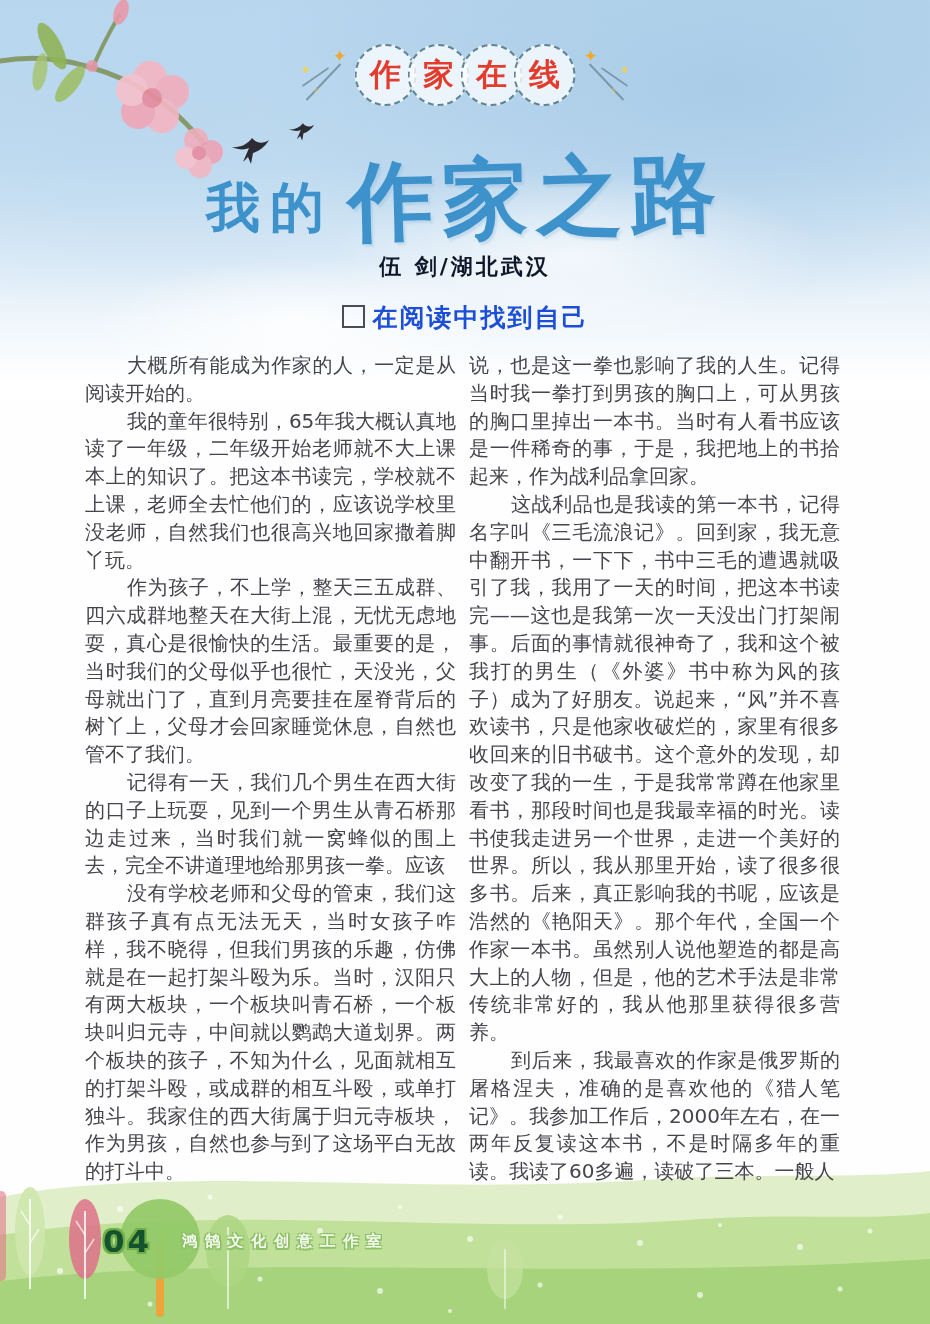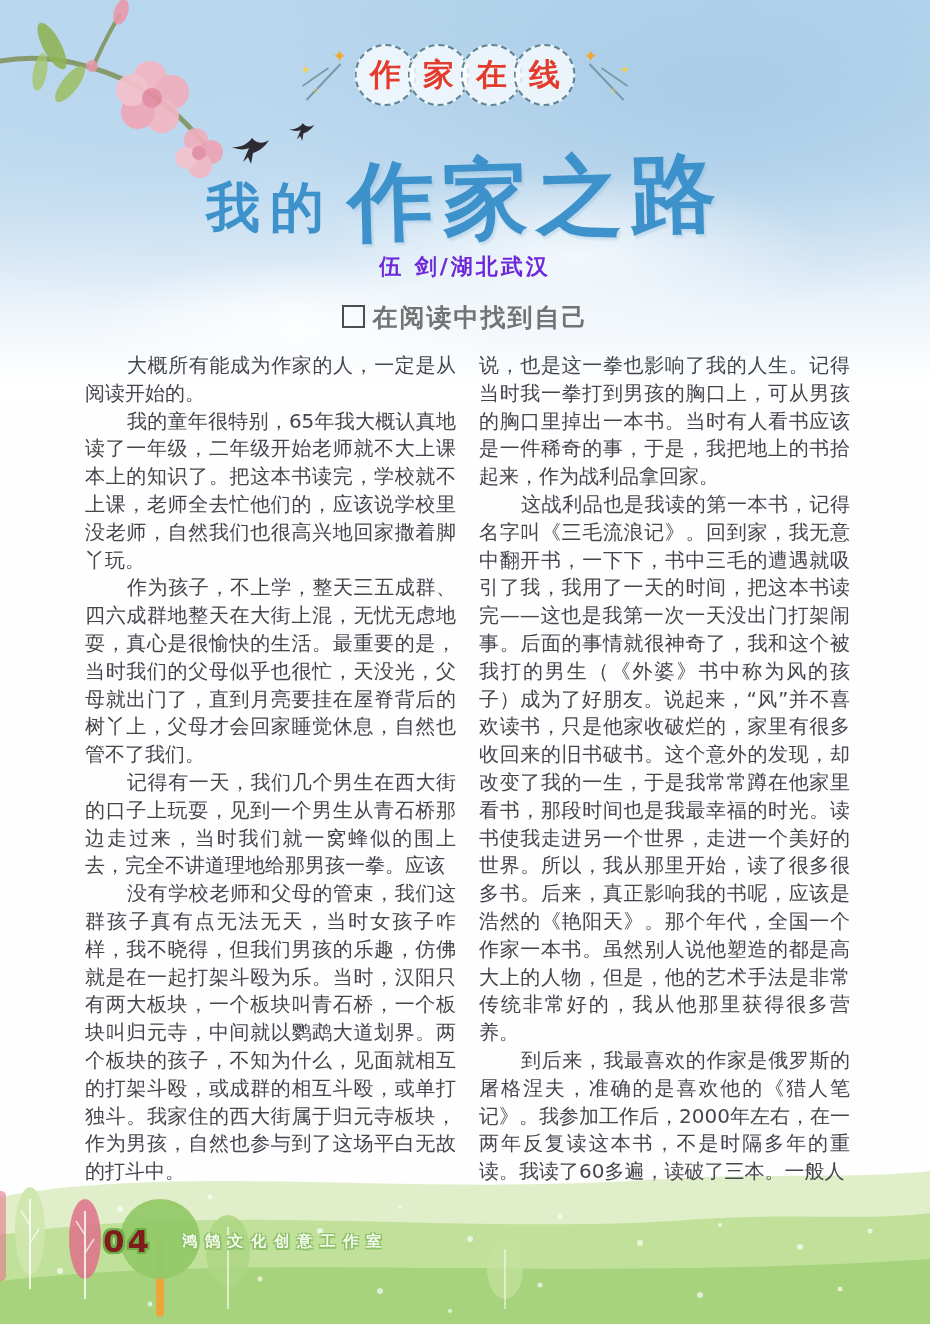--- a/index.html
+++ b/index.html
@@ -31,38 +31,38 @@
   .swallow.s2{left:288px;top:122px;}
 
   
   .title-row{position:absolute;top:140px;left:0;width:100%;text-align:right;z-index:5;
     display:flex;justify-content:center;align-items:flex-end;}
   .title-prefix{font-size:54px;font-weight:900;color:#3e92cb;letter-spacing:10px;margin:0 14px 12px 0;}
   .title-main{font-size:86px;font-weight:900;color:#3e92cb;letter-spacing:8px;transform:rotate(-1.5deg);
     text-shadow:2px 3px 2px rgba(120,170,210,.25);}
 
   .author{position:absolute;top:252px;left:0;width:100%;text-align:center;z-index:5;
-    font-size:22px;font-weight:bold;color:#6d28d9;letter-spacing:3px;}
+    font-size:22px;font-weight:bold;color:#0f172a;letter-spacing:3px;}
 
   .section-heading{position:absolute;top:301px;left:0;width:100%;text-align:center;z-index:5;
-    font-size:25px;font-weight:bold;color:#737373;letter-spacing:2px;}
+    font-size:25px;font-weight:bold;color:#1d4ed8;letter-spacing:2px;}
   .sq{display:inline-block;width:19px;height:19px;border:2.5px solid #4c4c54;margin-right:8px;
     vertical-align:-2px;background:transparent;}
 
   
-  .columns{position:absolute;top:352px;left:85px;width:765px;height:838px;display:flex;gap:23px;z-index:3;}
+  .columns{position:absolute;top:352px;left:85px;width:765px;height:838px;display:flex;gap:13px;z-index:3;}
   .col{width:371px;height:100%;overflow:hidden;font-size:20px;line-height:27.8px;color:#45454d;
     text-align:justify;word-break:break-all;}
   .col p{margin:0;text-indent:2.1em;}
   .col p.cont{text-indent:0;}
 
   
   .meadow{position:absolute;left:0;bottom:0;width:930px;height:185px;z-index:2;}
   .footer-row{position:absolute;left:103px;top:84px;display:flex;align-items:center;z-index:6;}
-  .page-number{font-size:31px;font-weight:900;color:#7f1d1d;letter-spacing:3px;
+  .page-number{font-size:31px;font-weight:900;color:#14532d;letter-spacing:3px;
     text-shadow:2px 2px 0 #6fae49,-2px -2px 0 #6fae49,2px -2px 0 #6fae49,-2px 2px 0 #6fae49,0 0 4px #86bd5f;}
   .studio{margin-left:30px;font-size:15px;font-weight:bold;color:#f6fbef;letter-spacing:8px;
     text-shadow:1.5px 1.5px 0 #8cbf68,-1.5px -1.5px 0 #8cbf68,1.5px -1.5px 0 #8cbf68,-1.5px 1.5px 0 #8cbf68;}
 </style>
 </head>
 <body>
 
 <div class="page">
 
   <div class="sky"></div>

